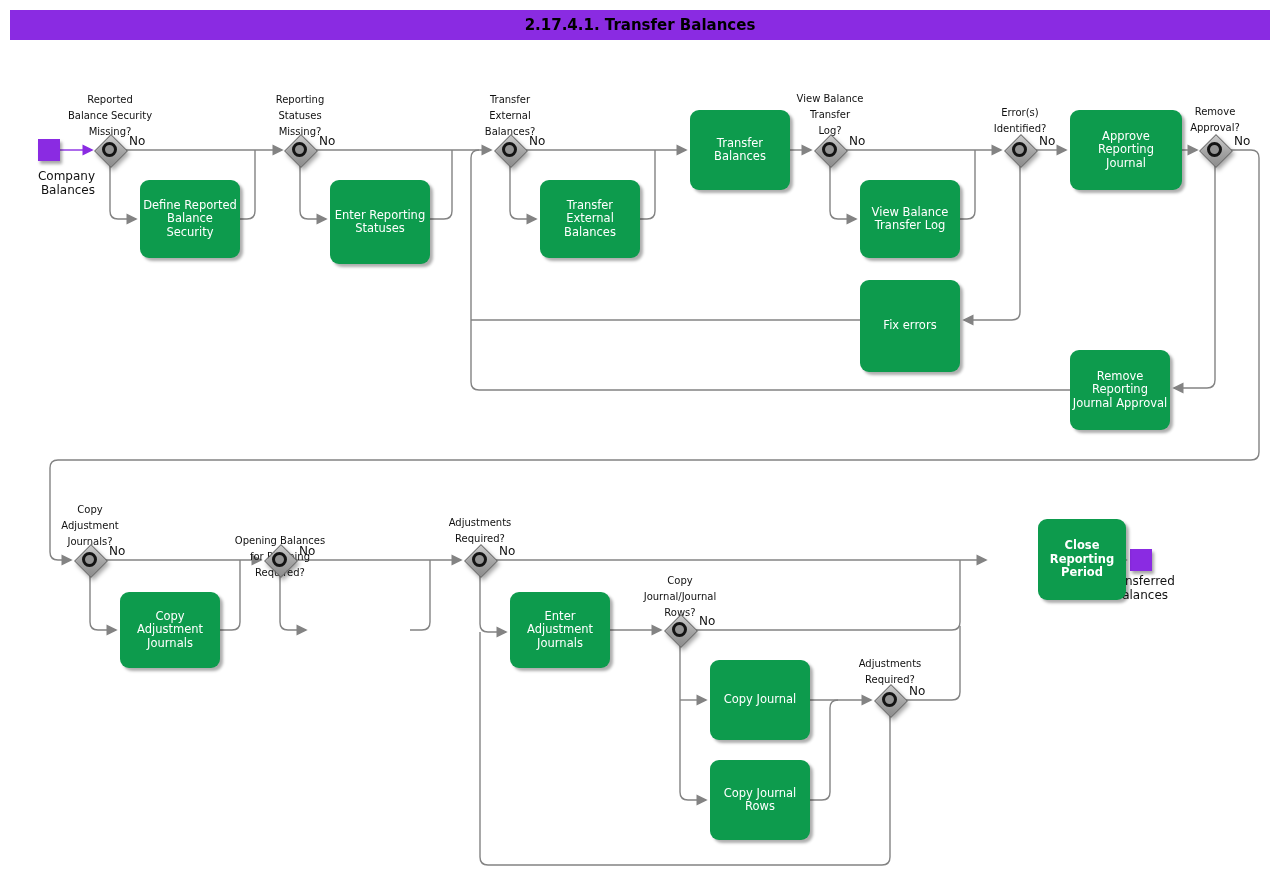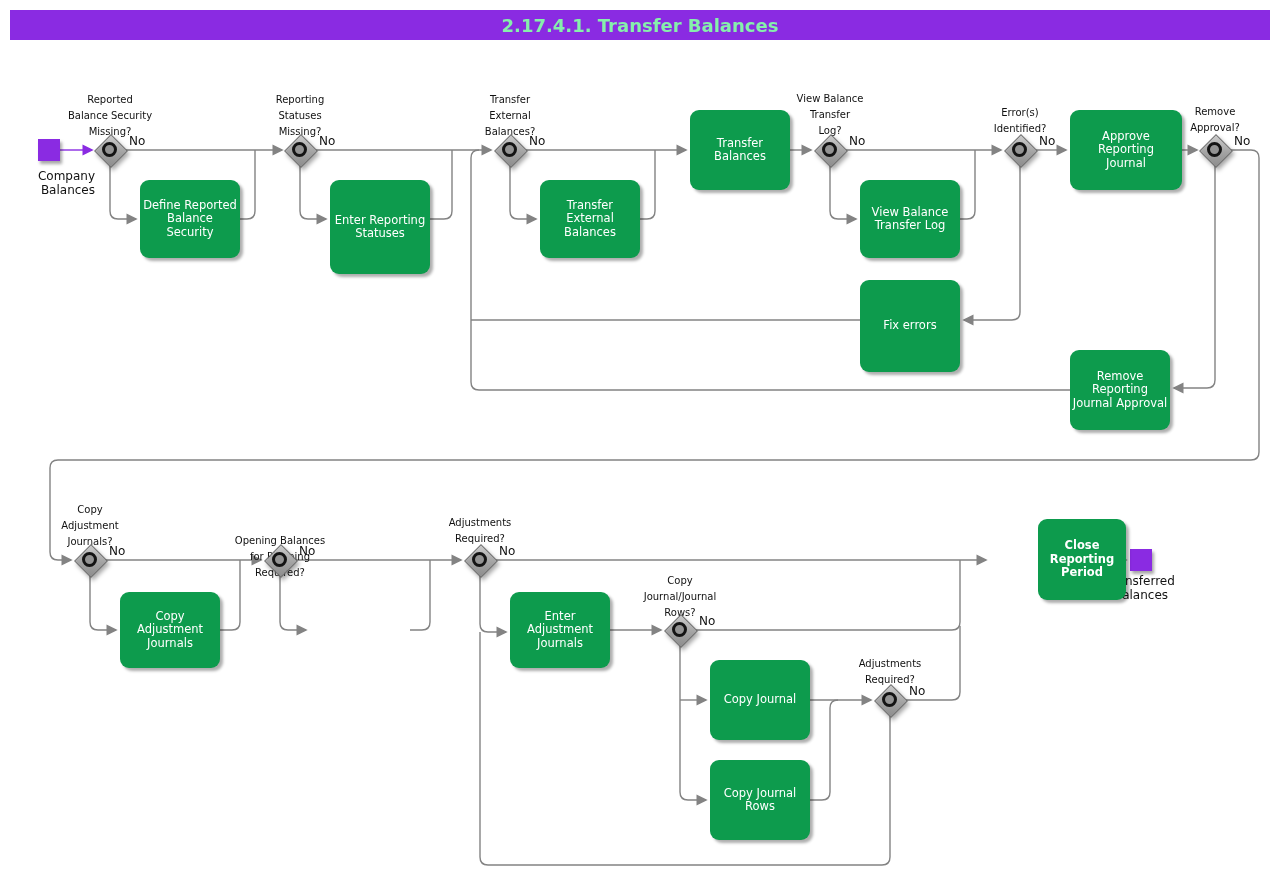--- a/index.html
+++ b/index.html
@@ -1,19 +1,19 @@
 <!DOCTYPE html>
 <html><head>
 <meta charset="utf-8">
 <style>
   html,body{margin:0;padding:0;background:#ffffff;}
   .canvas{position:relative;width:1280px;height:880px;background:#ffffff;overflow:hidden;
           font-family:"DejaVu Sans","Liberation Sans",sans-serif;}
   .titlebar{position:absolute;left:10px;top:10px;width:1260px;height:30px;background:#8A2BE2;
-            color:#86efac;font-weight:bold;font-size:18px;display:flex;align-items:center;justify-content:center;}
+            color:#000000;font-weight:bold;font-size:15px;display:flex;align-items:center;justify-content:center;}
   svg.edges{position:absolute;left:0;top:0;width:1280px;height:880px;}
   .activity{position:absolute;background:#0D9B4D;border-radius:9px;color:#ffffff;
             font-size:11.5px;line-height:13.5px;text-align:center;white-space:pre-line;
             display:flex;align-items:center;justify-content:center;
             box-shadow:3px 3px 3px rgba(0,0,0,0.32);padding:2px;box-sizing:border-box;}
   .decision{position:absolute;width:30px;height:30px;filter:drop-shadow(2px 3px 2px rgba(0,0,0,0.35));}
   .diamond{position:absolute;left:4px;top:4px;width:22px;height:22px;transform:rotate(45deg);
            background:linear-gradient(135deg,#cccccc 0%,#a3a3a3 55%,#8d8d8d 100%);border:1px solid #6e6e6e;}
   .dcircle{position:absolute;left:7px;top:7px;width:9px;height:9px;border:3.5px solid #141414;
            border-radius:50%;background:#939393;}
@@ -138,21 +138,21 @@
   <div class="dlabel" style="left:1135px;top:104px;">Remove
 Approval?</div>
   <div class="decision" style="left:1200px;top:135px;">
     <div class="diamond"></div>
     <div class="dcircle"></div>
   </div>
   <div class="nolabel" style="left:1234px;top:134px;">No</div>
 
   <div class="activity" style="left:140px;top:180px;width:100px;height:78px;">Define Reported
 Balance Security</div>
-  <div class="activity" style="left:330px;top:180px;width:100px;height:94px;">Enter Reporting
+  <div class="activity" style="left:330px;top:180px;width:100px;height:84px;">Enter Reporting
 Statuses</div>
   <div class="activity" style="left:540px;top:180px;width:100px;height:78px;">Transfer
 External
 Balances</div>
   <div class="activity" style="left:690px;top:110px;width:100px;height:80px;">Transfer
 Balances</div>
   <div class="activity" style="left:860px;top:180px;width:100px;height:78px;">View Balance
 Transfer Log</div>
   <div class="activity" style="left:1070px;top:110px;width:112px;height:80px;">Approve
 Reporting

